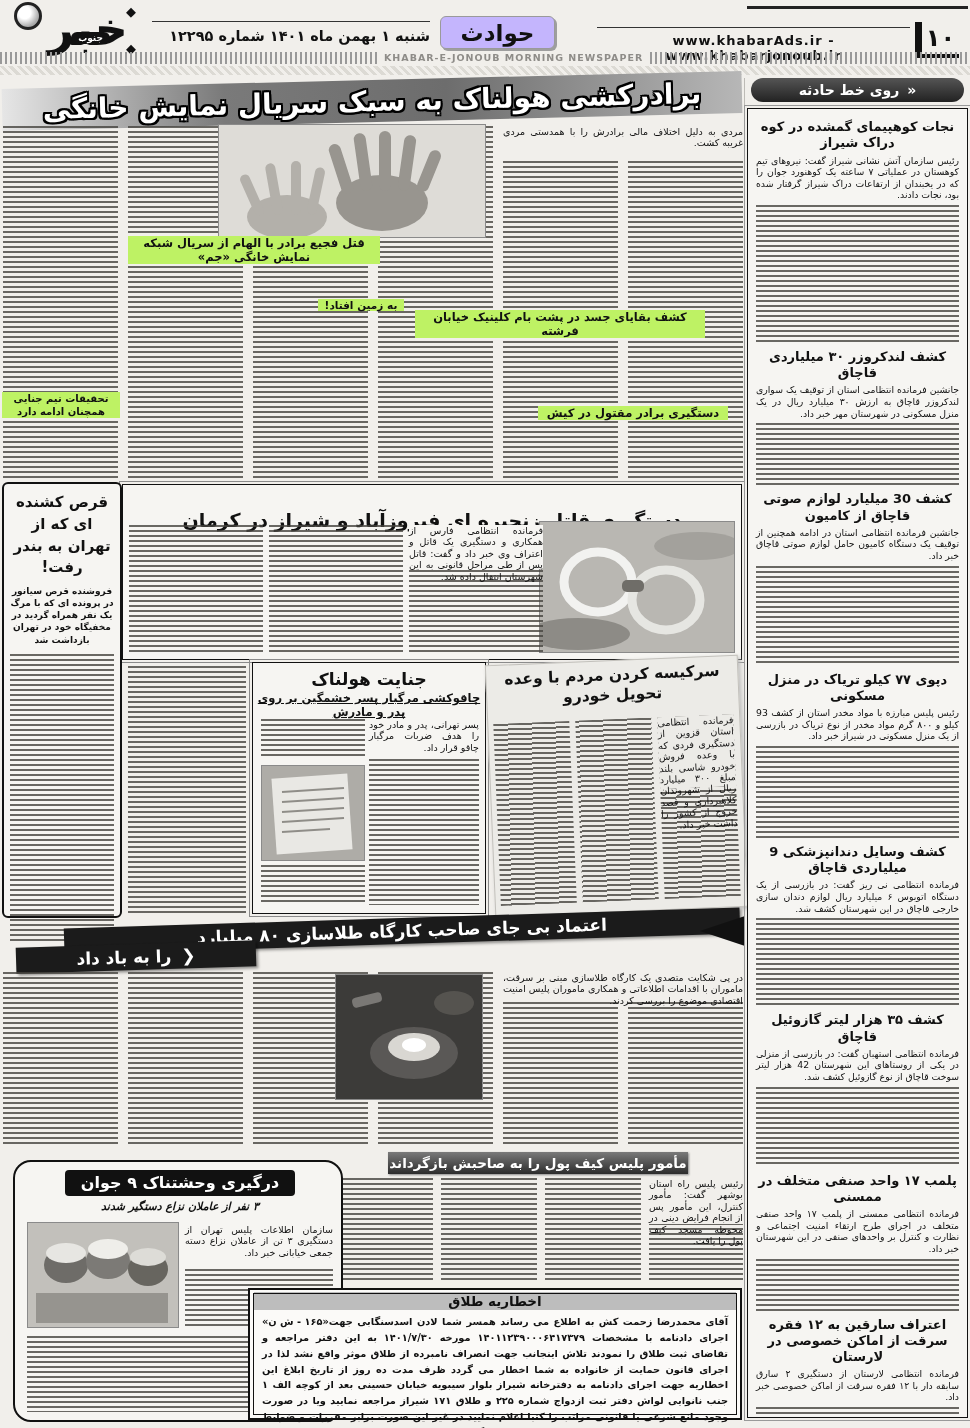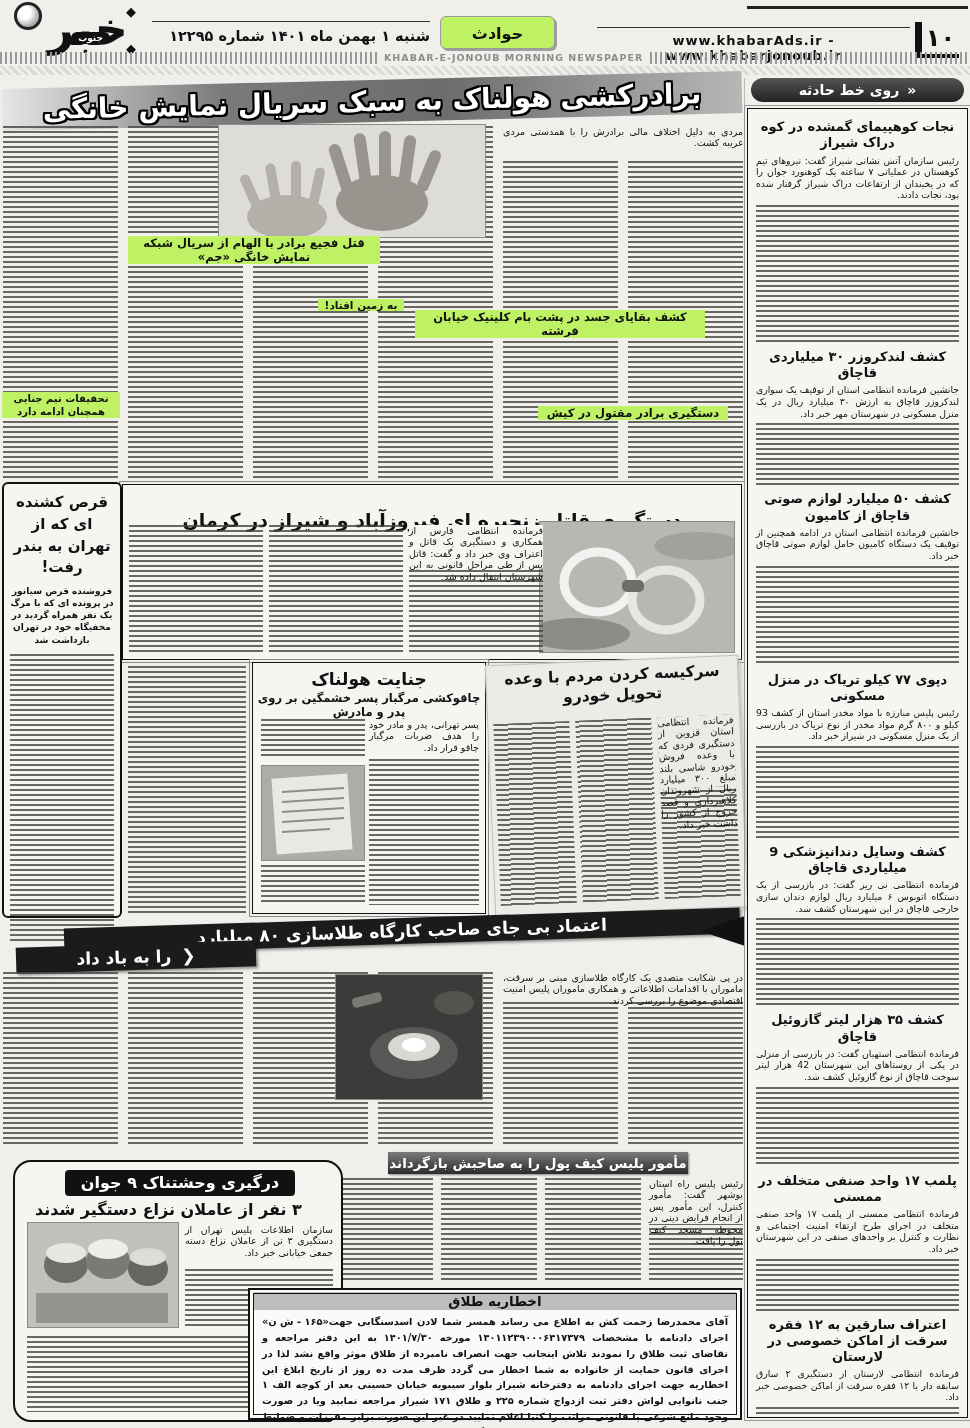--- a/index.html
+++ b/index.html
@@ -11,22 +11,22 @@
   .bars{background:repeating-linear-gradient(90deg,#999 0 2px,rgba(0,0,0,0) 2px 5px);}
   .hatch{background:repeating-linear-gradient(45deg,#dcdad4 0 3px,#f1efeb 3px 6px);}
   
   .mast-main{font-size:46px;font-weight:900;line-height:1;letter-spacing:-2px;}
   .mast-sub{position:absolute;right:38px;top:30px;background:#111;color:#fff;font-size:9px;font-weight:bold;
             padding:1px 7px;border-radius:7px;}
   .globe{position:absolute;left:6px;top:0;width:22px;height:22px;border:3px solid #222;border-radius:50%;
          background:radial-gradient(circle at 35% 35%,#fff 30%,#aaa 70%);}
   .diamond{position:absolute;font-size:13px;color:#111;}
   .dateline{font-weight:bold;font-size:14.5px;}
-  .badge{background:#bef264;border:1px solid #9a9a9a;border-radius:6px;box-shadow:2px 2px 0 #9e9e9e;
-         font-weight:800;font-size:16px;text-align:center;line-height:33px;}
+  .badge{background:#c4b5fd;border:1px solid #9a9a9a;border-radius:6px;box-shadow:2px 2px 0 #9e9e9e;
+         font-weight:800;font-size:23px;text-align:center;line-height:33px;}
   .urlline{font-weight:bold;font-size:13px;text-align:center;direction:ltr;letter-spacing:1px;}
   .pgnum{font-weight:900;font-size:24px;text-align:center;border-left:7px solid #111;border-bottom:4px solid #111;
          line-height:32px;direction:ltr;}
   .latin-label{color:#8e8c88;background:#f1efeb;font-weight:bold;font-size:9.5px;letter-spacing:1px;
                direction:ltr;padding:0 6px;line-height:12px;}
   
   .banner{background:linear-gradient(90deg,#e6e6e6 0%,#7a7a7a 30%,#6d6d6d 60%,#b7b7b7 100%);
           transform:rotate(-1.4deg);display:flex;align-items:center;justify-content:center;}
   .banner span{color:#fff;font-weight:800;font-size:28px;white-space:nowrap;
         text-shadow:2px 0 #000,-2px 0 #000,0 2px #000,0 -2px #000,2px 2px #000,-2px -2px #000,2px -2px #000,-2px 2px #000;}
@@ -50,30 +50,30 @@
   .inc-title{background:linear-gradient(#555,#222);color:#fff;border-radius:12px;height:24px;display:flex;
              align-items:center;justify-content:center;gap:8px;font-weight:800;font-size:14px;margin:0 4px;}
   .inc-box{border:1px solid #111;outline:1px solid #999;outline-offset:2px;background:#f6f5f2;
            margin-top:6px;height:1296px;overflow:hidden;padding:6px 8px;}
   .inc-art h3{margin:4px 0 3px;font-size:13px;font-weight:800;text-align:center;line-height:1.25;}
   .inc-art p{margin:0 0 4px;font-size:9.3px;line-height:1.25;text-align:justify;}
   .inc-art .fill{margin-bottom:6px;}
   .fight-box{border:2px solid #111;border-radius:18px;background:#f6f5f2;}
   .fight-title{background:#111;color:#fff;font-weight:800;font-size:16px;text-align:center;
                border-radius:4px;line-height:26px;}
-  .fight-sub{font-weight:800;font-size:16px;text-align:left;}
+  .fight-sub{font-weight:800;font-size:11px;text-align:center;font-style:italic;}
   .divorce{border:2px solid #111;outline:1px solid #111;outline-offset:-6px;background:#fbfaf8;padding:8px 12px 4px;}
   .divorce h2{margin:-6px -8px 4px;font-size:13.5px;font-weight:800;text-align:center;background:#bdbdbd;
               line-height:18px;}
   .divorce p{margin:0;font-size:9.8px;line-height:1.62;text-align:justify;font-weight:600;}
   .divorce .ref{float:left;font-weight:800;}
   .tilt{transform:rotate(-2.4deg);background:#ecebe7;border:1px solid #c2c0bb;box-shadow:2px 2px 4px #bbb;}
   .tilt h2{margin:4px 6px 2px;font-size:15.5px;font-weight:800;text-align:center;line-height:1.3;}
   .knife h2{margin:6px 0 0;font-size:17px;font-weight:800;text-align:center;}
-  .knife h3{margin:2px 0 4px;font-size:11.5px;font-weight:800;text-align:center;}
+  .knife h3{margin:2px 0 4px;font-size:11.5px;font-weight:800;text-align:center;text-decoration:underline;}
 </style>
 </head>
 <body>
 
 <div class="page">
 
   <div class="c" style="left:8px;top:2px;width:140px;height:56px">
     <span class="globe"></span>
     <span class="c mast-main" style="right:20px;top:4px">خبر</span>
     <span class="mast-sub">جنوب</span>
@@ -263,21 +263,21 @@
         <div class="fill" style="height:138px"></div>
       </div>
 
       <div class="inc-art">
         <h3>کشف لندکروزر ۳۰ میلیاردی قاچاق</h3>
         <p>جانشین فرمانده انتظامی استان از توقیف یک سواری لندکروزر قاچاق به ارزش ۳۰ میلیارد ریال در یک منزل مسکونی در شهرستان مهر خبر داد.</p>
         <div class="fill" style="height:62px"></div>
       </div>
 
       <div class="inc-art">
-        <h3>کشف ۵۰ میلیارد لوازم صوتی قاچاق از کامیون</h3>
+        <h3>کشف 30 میلیارد لوازم صوتی قاچاق از کامیون</h3>
         <p>جانشین فرمانده انتظامی استان در ادامه همچنین از توقیف یک دستگاه کامیون حامل لوازم صوتی قاچاق خبر داد.</p>
         <div class="fill" style="height:100px"></div>
       </div>
 
       <div class="inc-art">
         <h3>دپوی ۷۷ کیلو تریاک در منزل مسکونی</h3>
         <p>رئیس پلیس مبارزه با مواد مخدر استان از کشف 93 کیلو و ۸۰۰ گرم مواد مخدر از نوع تریاک در بازرسی از یک منزل مسکونی در شیراز خبر داد.</p>
         <div class="fill" style="height:92px"></div>
       </div>
 

